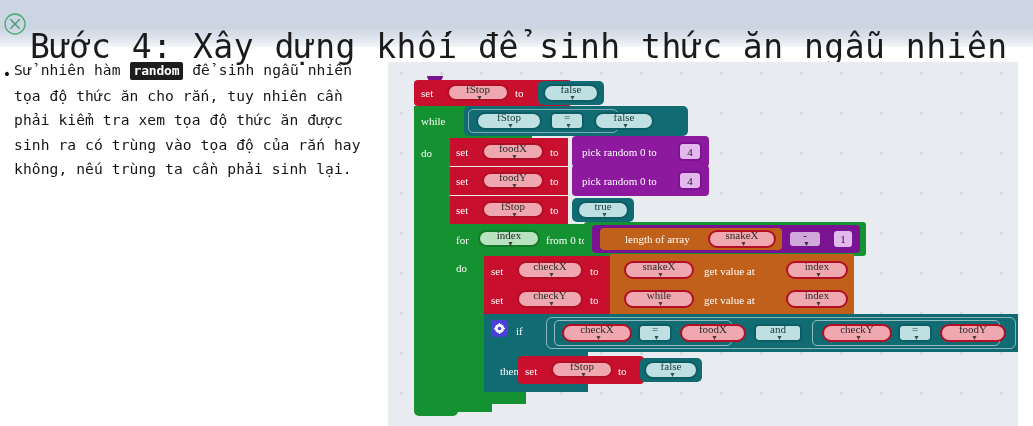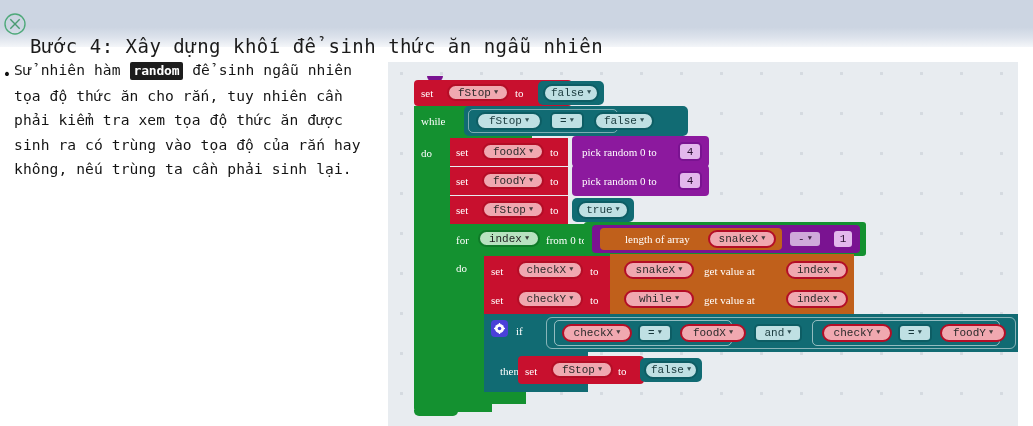--- a/index.html
+++ b/index.html
@@ -16,21 +16,21 @@
     position:absolute;left:0;top:0;width:1033px;height:47px;
     background:linear-gradient(to bottom,#ccd5e2 0%,#ccd5e2 58%,#dde3ec 80%,#f4f6f9 100%);
     display:flex;align-items:center;
   }
   .header-icon{
     width:26px;height:26px;margin-left:2px;margin-right:2px;
     flex:0 0 auto;display:block;
   }
   .header-title{
     font-family:"DejaVu Sans Mono","Liberation Mono",monospace;
-    font-size:19px;line-height:31px;letter-spacing:0.5px;
+    font-size:33px;line-height:31px;letter-spacing:0.5px;
     color:#1b1b1b;white-space:nowrap;
     position:relative;top:-1px;margin-top:48px;
   }
 
   
   .left-col{
     position:absolute;left:0;top:58px;width:372px;
   }
   .bullet-row{display:flex;align-items:flex-start;}
   .bullet-dot{
@@ -69,22 +69,22 @@
   .c-purple {background:#8c199e;}
   .c-teal   {background:#116b73;}
   .c-orange {background:#c0601b;}
   .c-mathpur{background:#7a1391;}
 
   
   .field{
     position:absolute;box-sizing:border-box;
     display:flex;align-items:center;justify-content:center;
     border-radius:9px;
-    font-family:Liberation Mono, monospace;
-    font-size:11px;color:#1c1c1c;white-space:nowrap;
+    font-family:Liberation Serif, serif;
+    font-size:11px;color:#1c1c1c;white-space:nowrap;flex-direction:column;
   }
   .f-redvar{background:#f0a8b0;border:2px solid #b40d26;color:#2a2a2a;}
   .f-greenvar{background:#b8e2c0;border:2px solid #0f7a28;color:#1f1f1f;}
   .f-tealvar{background:#bfe0e3;border:2px solid #0d5d64;color:#17383b;}
   .f-num{background:#e3b8ec;border:2px solid #7a1391;color:#2a1030;border-radius:5px;}
   .f-op{background:#bfe0e3;border:2px solid #0d5d64;color:#17383b;border-radius:5px;}
   .f-oppur{background:#cfa9da;border:2px solid #7a1391;color:#2a1030;border-radius:5px;}
   .f-bool{background:#bfe0e3;border:2px solid #0d5d64;color:#17383b;border-radius:9px;}
 
   .lbl{

